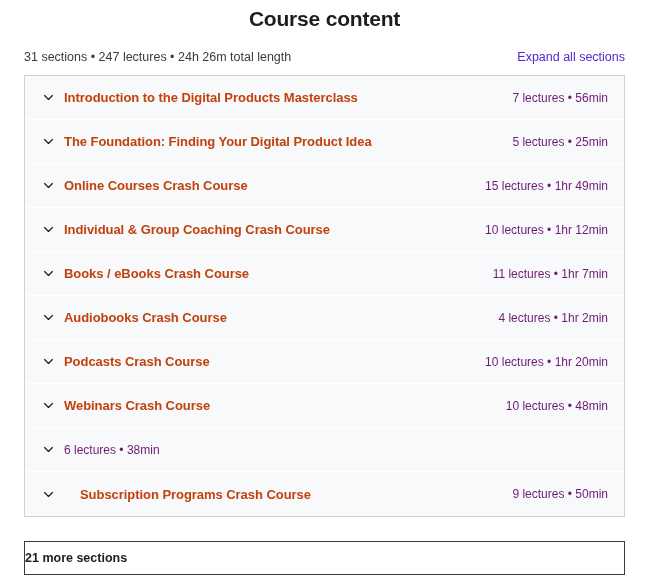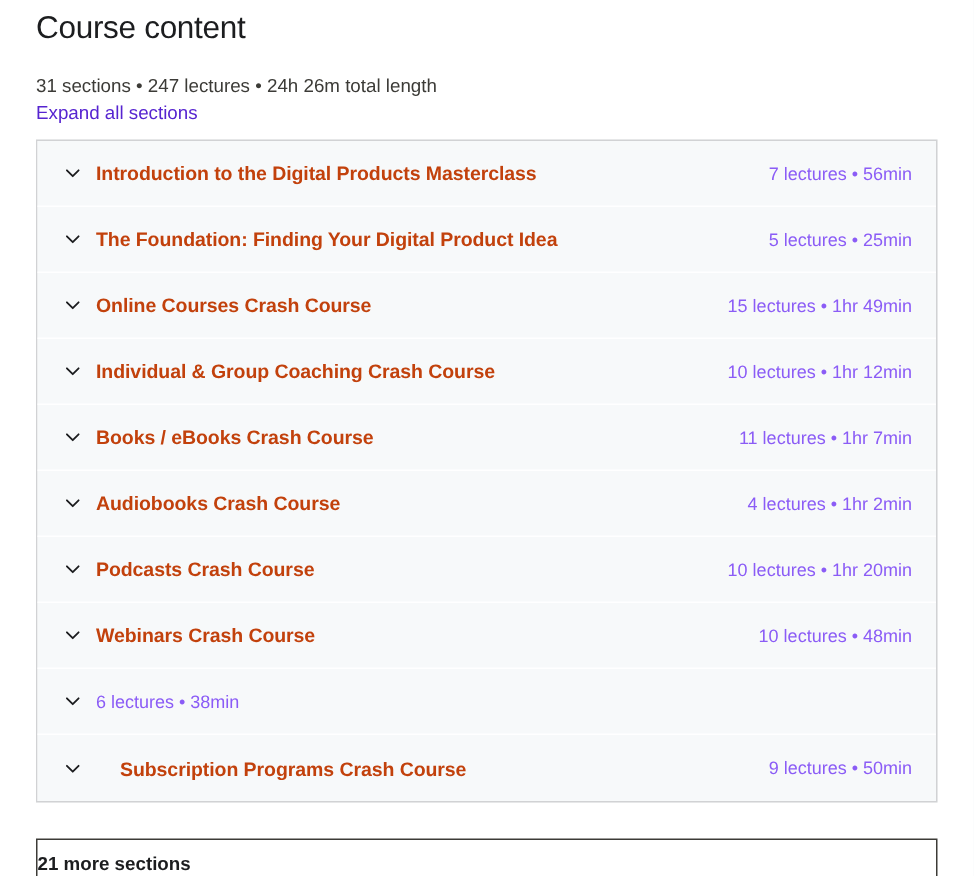--- a/index.html
+++ b/index.html
@@ -16,34 +16,34 @@
   }
   .page {
     width: 649px;
     height: 584px;
     position: relative;
     box-sizing: border-box;
     padding: 0 24px;
   }
   .page-title {
     font-size: 21px;
-    font-weight: 400;
+    font-weight: 700;
     letter-spacing: -0.2px;
     color: #1c1d1f;
     margin: 0;
     padding-top: 6px;
     line-height: 26px;
+    text-align: center;
   }
   .meta-row {
     display: flex;
     align-items: baseline;
     justify-content: space-between;
     margin-top: 16px;
     margin-bottom: 9px;
-    flex-direction: column;
   }
   .meta-summary {
     font-size: 12.5px;
     color: #3c3b37;
     line-height: 18px;
     white-space: nowrap;
   }
   .expand-link {
     font-size: 12.5px;
     font-weight: 400;
@@ -88,21 +88,21 @@
     color: #c2410c;
     letter-spacing: -0.05px;
     flex: 1 1 auto;
     white-space: nowrap;
     overflow: hidden;
     text-overflow: ellipsis;
     padding-right: 12px;
   }
   .section-meta {
     font-size: 12px;
-    color: #8b5cf6;
+    color: #701a75;
     white-space: nowrap;
     flex: 0 0 auto;
     text-align: right;
   }
   .more-button {
     display: block;
     width: 100%;
     margin-top: 24px;
     height: 34px;
     line-height: 32px;

